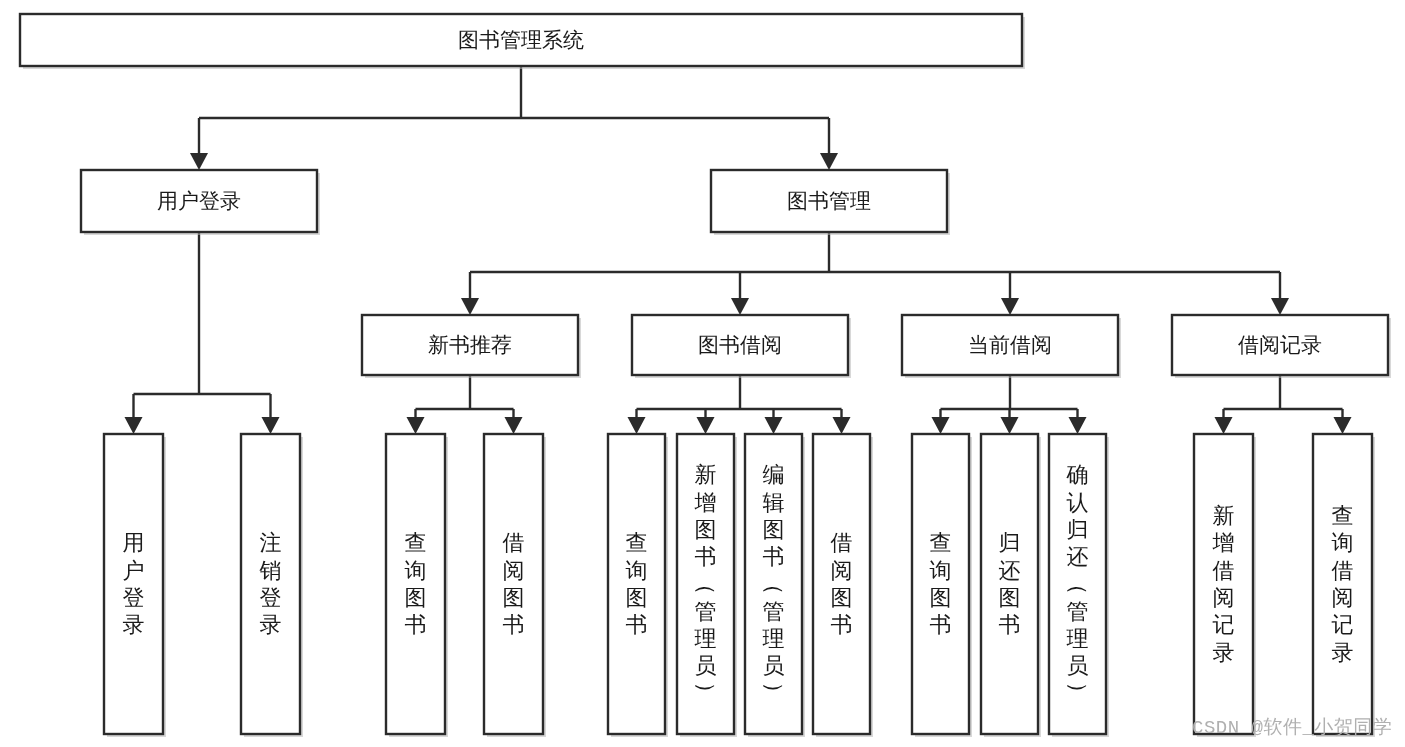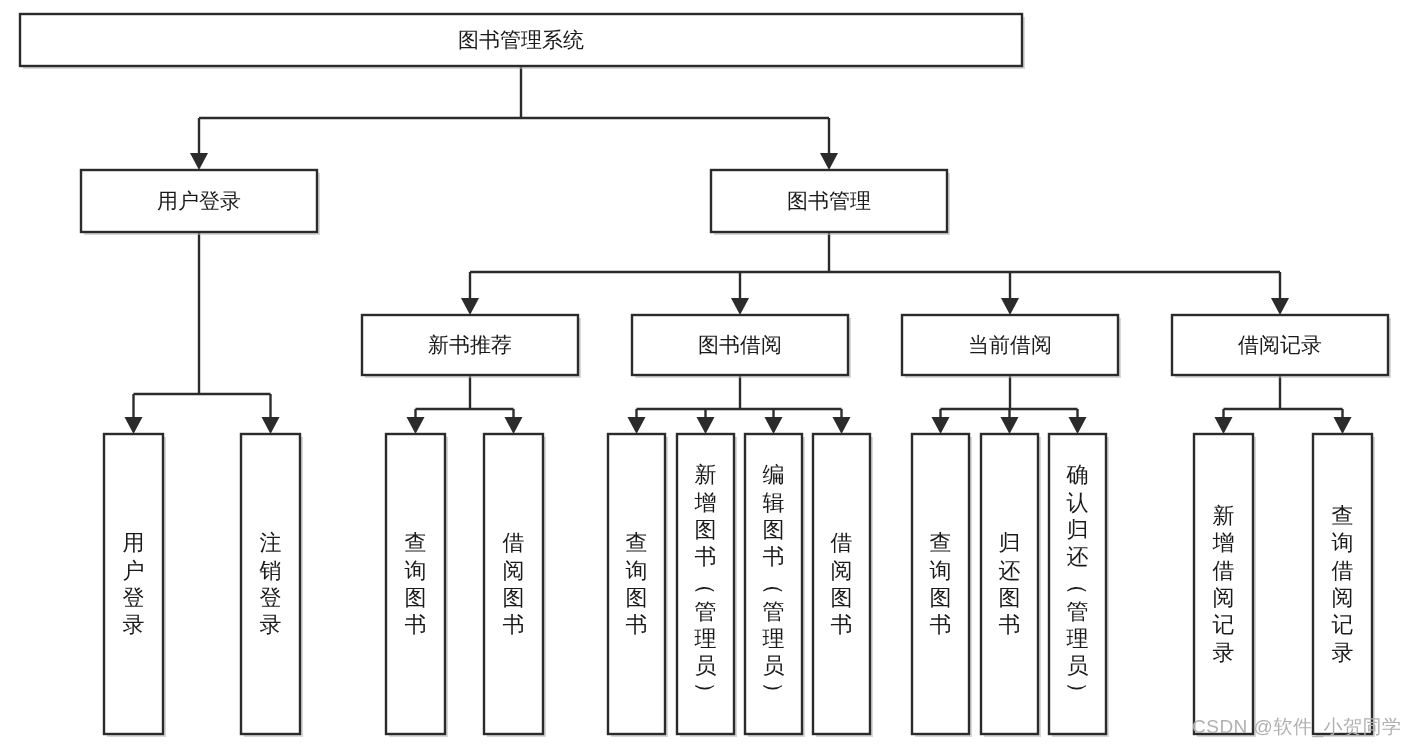--- a/index.html
+++ b/index.html
@@ -70,21 +70,21 @@
     text-align: center;
   }
   .vert-char.paren {
     transform: rotate(90deg);
     display: inline-block;
   }
   .watermark {
     position: absolute;
     left: 1192px;
     top: 714px;
-    font-family: Liberation Sans, sans-serif;
+    font-family: Liberation Mono, monospace;
     font-size: 19px;
     color: #b0b0b0;
     white-space: nowrap;
     letter-spacing: 0.5px;
     pointer-events: none;
   }
 </style>
 </head>
 <body>
 

